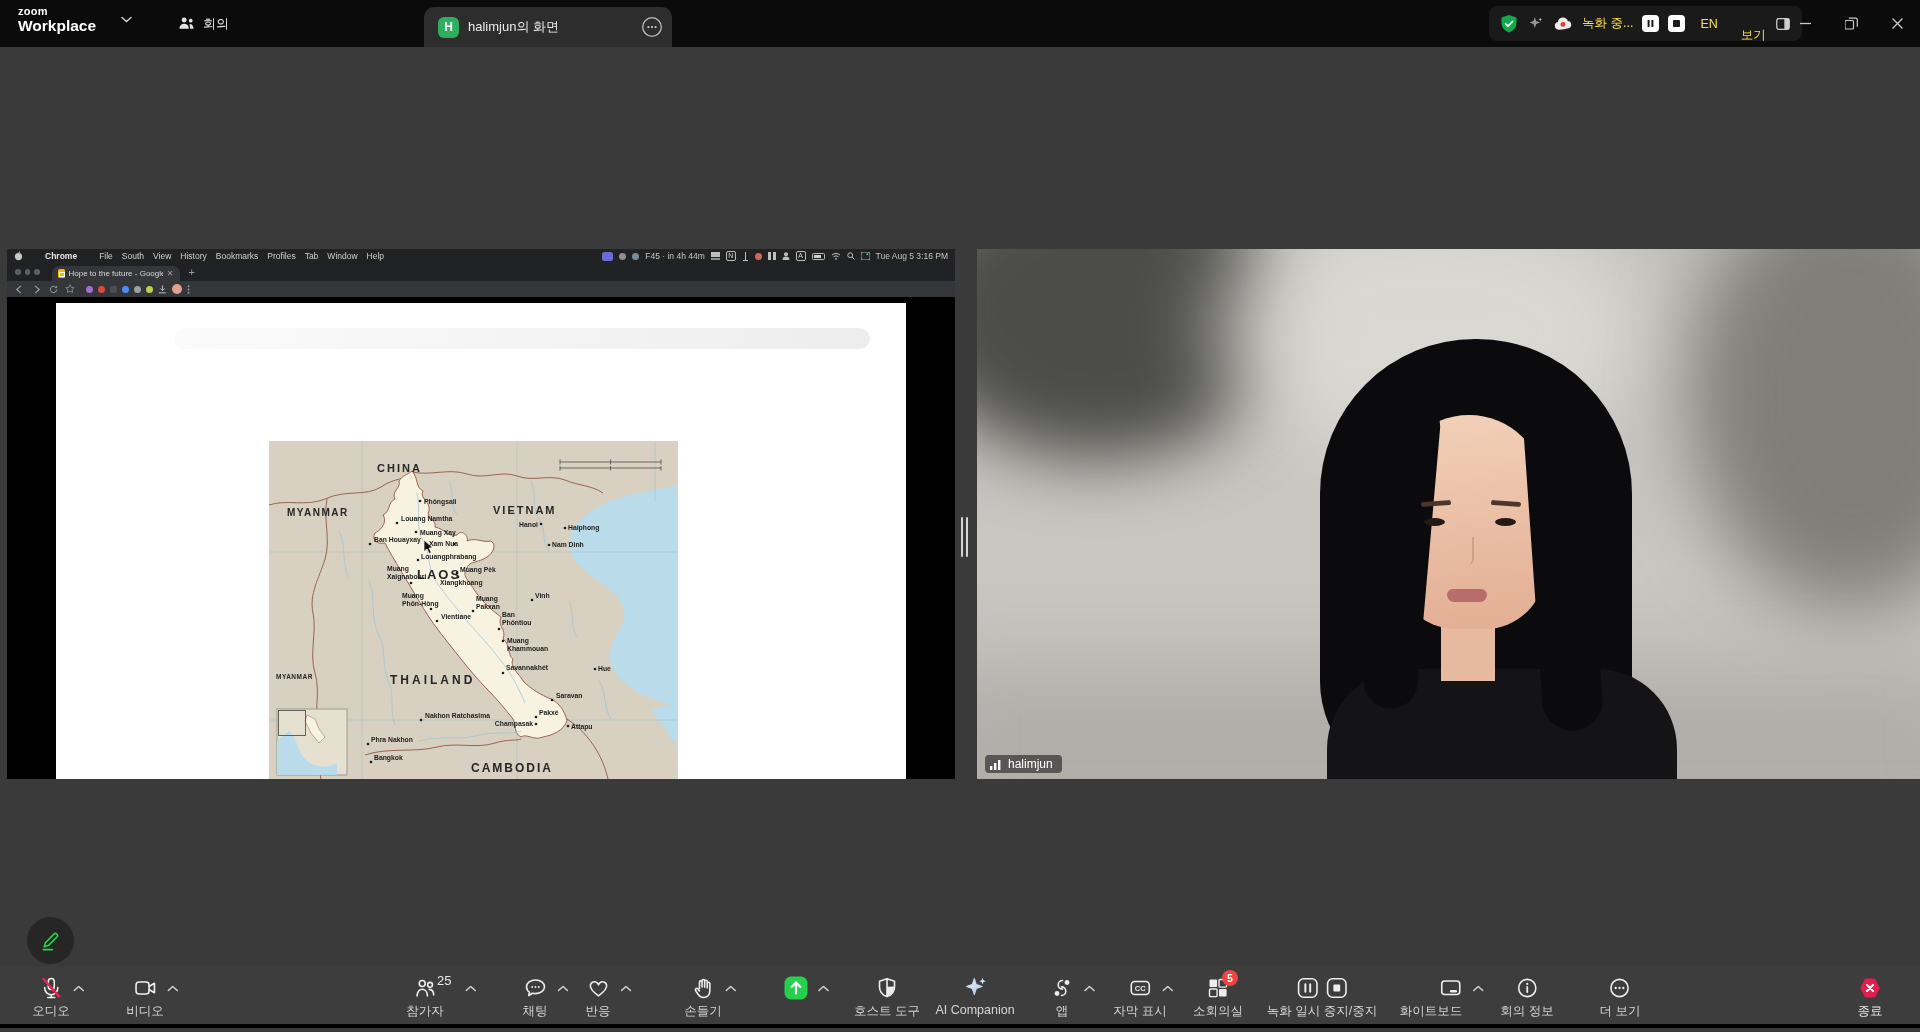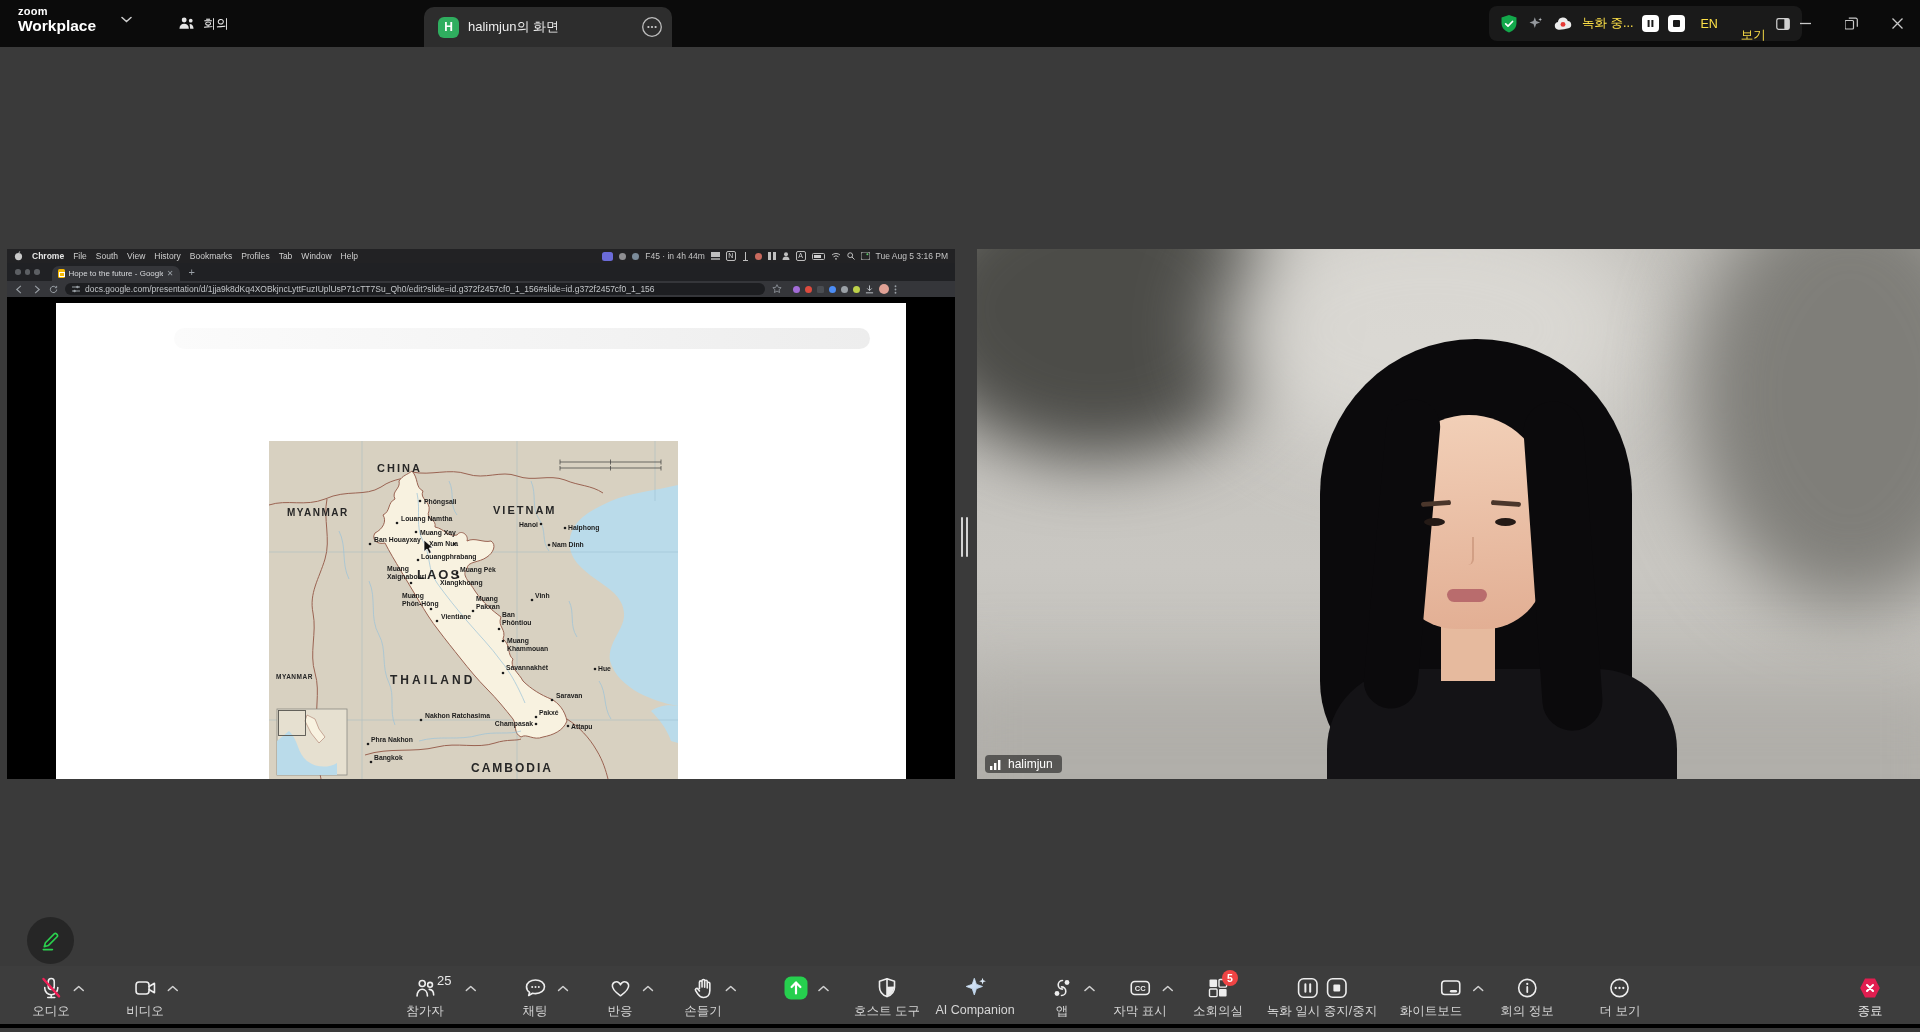--- a/index.html
+++ b/index.html
@@ -24,21 +24,21 @@
   .win-btn { width:46px; height:47px; display:flex; align-items:center; justify-content:center; background:transparent; border:none; cursor:pointer; }
 
   
   .shared-panel { position:absolute; left:7px; top:249px; width:948px; height:530px; background:#000; overflow:hidden; }
   .divider { position:absolute; left:955px; top:249px; width:22px; height:530px; }
   .divider .grip { position:absolute; left:6px; top:268px; width:2px; height:40px; background:#d4d4d4; border-radius:1px; }
   .divider .grip.g2 { left:11px; }
   .video-panel { position:absolute; left:977px; top:249px; width:943px; height:530px; overflow:hidden; background:linear-gradient(180deg,#c2c0bb,#c9c7c2 60%,#bab8b3); }
 
   
-  .menubar { position:absolute; left:0; top:0; width:948px; height:14px; background:#222224; display:flex; align-items:center; gap:9px; padding:0 7px; font-size:8.5px; color:#cfcfcf; white-space:nowrap; }
+  .menubar { position:absolute; left:0; top:0; width:948px; height:14px; background:#222224; display:flex; align-items:center; gap:22px; padding:0 7px; font-size:8.5px; color:#cfcfcf; white-space:nowrap; }
   .menubar .appname { font-weight:700; color:#e6e6e6; }
   .mb-right { margin-left:auto; display:flex; align-items:center; gap:6px; color:#c4c4c4; }
   .mb-chip { width:11px; height:9px; border-radius:2.5px; background:#6b6bd8; }
   .mb-dot { width:7px; height:7px; border-radius:50%; background:#8f8f92; }
   .mb-box { border:0.8px solid #bcbcbc; border-radius:2px; font-size:7px; padding:0 1.5px; line-height:8px; color:#d6d6d6; }
   .mb-batt { width:13px; height:7px; border:0.8px solid #bcbcbc; border-radius:1.5px; position:relative; }
   .mb-batt::after { content:""; position:absolute; left:1px; top:1px; width:7px; height:3.4px; background:#cfcfcf; }
 
   
   .chrometabs { position:absolute; left:0; top:14px; width:948px; height:18px; background:#202124; display:flex; align-items:center; padding-left:8px; }
@@ -278,28 +278,20 @@
         <svg width="9" height="9" viewBox="0 0 10 10">
             <path d="M6.5,1 L2,5 l4.5,4" fill="none" stroke="#9aa0a6" stroke-width="1.3"></path>
           </svg>
         <svg width="9" height="9" viewBox="0 0 10 10">
             <path d="M3.5,1 L8,5 l-4.5,4" fill="none" stroke="#9aa0a6" stroke-width="1.3"></path>
           </svg>
         <svg width="9" height="9" viewBox="0 0 10 10">
             <path d="M8.5,5 a3.5,3.5 0 1 1 -1,-2.5 M8.5,1 v2 h-2" fill="none" stroke="#9aa0a6" stroke-width="1.1"></path>
           </svg>
       </span>
-      <div class="urlpill">
-        <svg width="8" height="8" viewBox="0 0 8 8">
-            <path d="M0,2 h8 M0,6 h8" stroke="#9aa0a6" stroke-width="1"></path>
-            <circle cx="5.4" cy="2" r="1.2" fill="#9aa0a6"></circle>
-            <circle cx="2.6" cy="6" r="1.2" fill="#9aa0a6"></circle>
-          </svg>
-        <span class="u">docs.google.com/presentation/d/1jja9k8dKq4XOBkjncLyttFuzIUplUsP71cTT7Su_Qh0/edit?slide=id.g372f2457cf0_1_156#slide=id.g372f2457cf0_1_156</span>
-      </div>
       <svg width="10" height="10" viewBox="0 0 12 12">
           <path d="M6,0.8 l1.5,3.2 3.5,0.4 -2.6,2.4 0.7,3.4 L6,8.5 2.9,10.2 3.6,6.8 1,4.4 4.5,4 z" fill="none" stroke="#9aa0a6" stroke-width="0.9"></path>
         </svg>
       <span class="ext-row">
         <span class="ext" style="background:#a36cd8"></span>
         <span class="ext" style="background:#dd4b3e"></span>
         <span class="ext sq" style="background:#4a4d52"></span>
         <span class="ext" style="background:#4c8df5"></span>
         <span class="ext" style="background:#9aa0a6"></span>
         <span class="ext" style="background:#bdd14a"></span>
@@ -559,21 +551,21 @@
             </svg>
           </span>
           <span class="tb-chev" style="left: calc(50% + 22px);">
             <svg width="11" height="7" viewBox="0 0 11 7">
               <polyline points="1,5.5 5.5,1.5 10,5.5" fill="none" stroke="#cfcfcf" stroke-width="1.6" stroke-linecap="round" stroke-linejoin="round"></polyline>
             </svg>
           </span>
         </div>
         <div class="tb-label">채팅</div>
       </button>
-      <button class="tb-item" style="left: 620px; align-items: flex-end;">
+      <button class="tb-item" style="left: 598px; align-items: flex-end;">
         <div class="tb-iconrow">
           <span>
             <svg viewBox="0 0 24 24" width="24" height="24">
               <path d="M12,19.8 C6.2,15.6 3.2,12.2 3.9,9 C4.5,6.6 7,5.2 9.3,6 c1.3,0.5 2.2,1.5 2.7,2.8 c0.5,-1.3 1.4,-2.3 2.7,-2.8 c2.3,-0.8 4.8,0.6 5.4,3 c0.7,3.2 -2.3,6.6 -8.1,10.8 z" fill="none" stroke="#ededed" stroke-width="1.6" stroke-linecap="round" stroke-linejoin="round"></path>
             </svg>
           </span>
           <span class="tb-chev" style="left: calc(50% + 22px);">
             <svg width="11" height="7" viewBox="0 0 11 7">
               <polyline points="1,5.5 5.5,1.5 10,5.5" fill="none" stroke="#cfcfcf" stroke-width="1.6" stroke-linecap="round" stroke-linejoin="round"></polyline>
             </svg>

